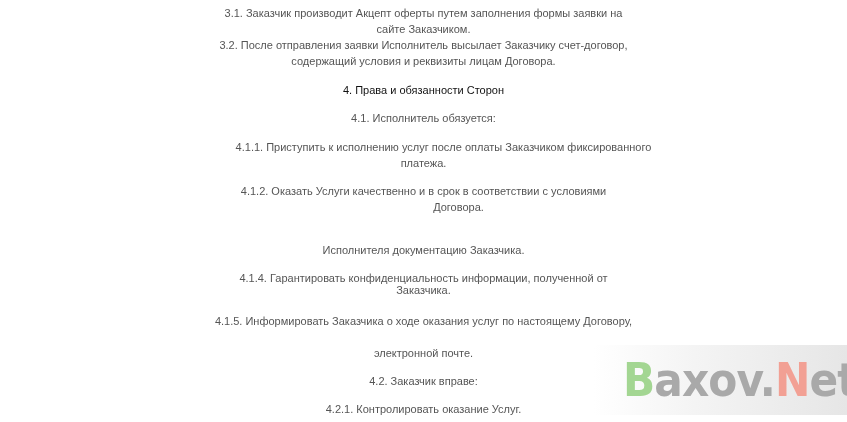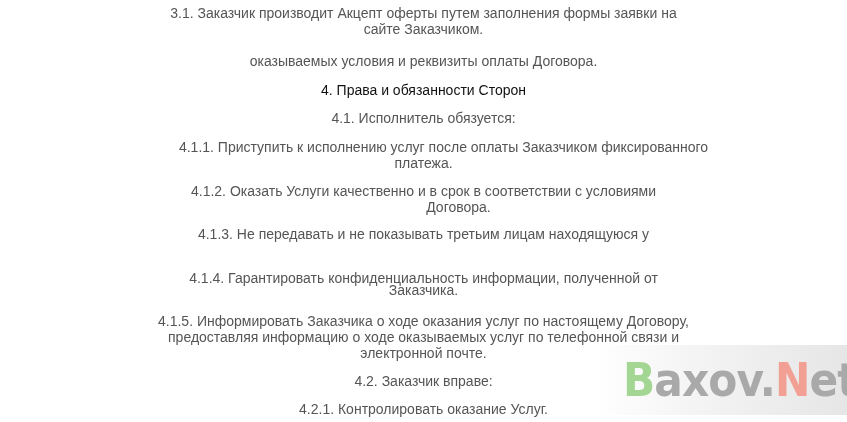--- a/index.html
+++ b/index.html
@@ -19,21 +19,21 @@
     left: 0;
     top: 0;
     width: 847px;
     height: 422px;
   }
   .line {
     position: absolute;
     left: 0;
     width: 847px;
     text-align: center;
-    font-size: 14px;
+    font-size: 11px;
     line-height: 16px;
     color: #555555;
     white-space: nowrap;
   }
   .line.heading {
     color: #111111;
     font-weight: normal;
   }
   .watermark {
     position: absolute;
@@ -61,39 +61,39 @@
   .wm-b { color: #a3d692; }
   .wm-n { color: #f2a094; }
 </style>
 </head>
 <body>
 
 <div class="doc">
 
   <div class="line" style="top:5px;">3.1. Заказчик производит Акцепт оферты путем заполнения формы заявки на</div>
   <div class="line" style="top:21px;">сайте Заказчиком.</div>
-  <div class="line" style="top:53px;">оказываемых условия и реквизиты оплаты Договора.</div>
+  <div class="line" style="top:37px;">3.2. После отправления заявки Исполнитель высылает Заказчику счет-договор,</div>
+  <div class="line" style="top:53px;">содержащий условия и реквизиты лицам Договора.</div>
 
   <div class="line heading" style="top:82px;">4. Права и обязанности Сторон</div>
 
   <div class="line" style="top:110px;">4.1. Исполнитель обязуется:</div>
 
   <div class="line" style="top:139px;margin-left:20px;">4.1.1. Приступить к исполнению услуг после оплаты Заказчиком фиксированного</div>
   <div class="line" style="top:155px;">платежа.</div>
 
   <div class="line" style="top:183px;">4.1.2. Оказать Услуги качественно и в срок в соответствии с условиями</div>
   <div class="line" style="top:199px;margin-left:35px;">Договора.</div>
 
-  <div class="line" style="top:226px;">4.1.3. Не передавать и не показывать третьим лицам находящуюся у</div>
+  <div class="line" style="top:242px;">Исполнителя документацию Заказчика.</div>
 
   <div class="line" style="top:270px;">4.1.4. Гарантировать конфиденциальность информации, полученной от</div>
   <div class="line" style="top:282px;">Заказчика.</div>
 
   <div class="line" style="top:313px;">4.1.5. Информировать Заказчика о ходе оказания услуг по настоящему Договору,</div>
-  <div class="line" style="top:329px;">предоставляя информацию о ходе оказываемых услуг по телефонной связи и</div>
   <div class="line" style="top:345px;">электронной почте.</div>
 
   <div class="line" style="top:373px;">4.2. Заказчик вправе:</div>
 
   <div class="line" style="top:401px;">4.2.1. Контролировать оказание Услуг.</div>
 
 </div>
 
 <div class="watermark">
   <div class="wm-text"><span class="wm-b">B</span><span>axov.</span><span class="wm-n">N</span><span>et</span></div>

